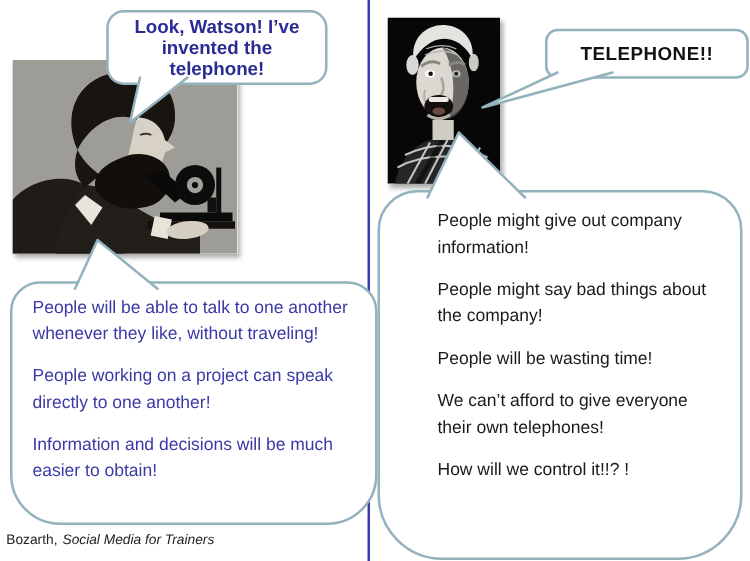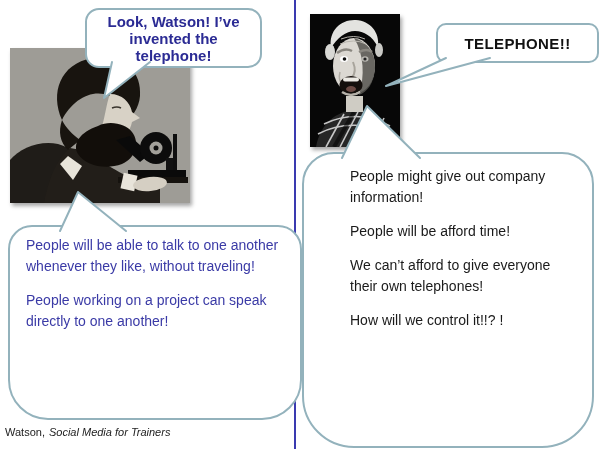--- a/index.html
+++ b/index.html
@@ -129,33 +129,35 @@
     </svg>
   </div>
 
   <div class="bubble bubble-top-left">
     <span>Look, Watson! I’ve invented the telephone!</span>
   </div>
 
   <div class="bubble bubble-bottom-left">
     <p>People will be able to talk to one another whenever they like, without traveling!</p>
     <p>People working on a project can speak directly to one another!</p>
+    <p>Information and decisions will be much easier to obtain!</p>
   </div>
 
   <div class="attribution">
-    <span class="author">Watson,</span><span class="title">Social Media for Trainers</span>
+    <span class="author">Bozarth,</span><span class="title">Social Media for Trainers</span>
   </div>
 
   <div class="bubble bubble-top-right">
     <span>TELEPHONE!!</span>
   </div>
 
   <div class="bubble bubble-bottom-right">
     <p>People might give out company information!</p>
-    <p>People will be afford time!</p>
+    <p>People might say bad things about the company!</p>
+    <p>People will be wasting time!</p>
     <p>We can’t afford to give everyone their own telephones!</p>
     <p>How will we control it!!? !</p>
   </div>
 
   <svg class="tails" width="600" height="449" viewBox="0 0 600 449" xmlns="http://www.w3.org/2000/svg">
     <g fill="#ffffff" stroke="#93b2bc" stroke-width="2" stroke-linejoin="round" stroke-linecap="round">
       <path d="M112,62 L104,98 L150,62"></path>
       <path d="M60,231 L78,192 L126,231"></path>
       <path d="M446,58 L386,86 L490,58"></path>
       <path d="M342,158 L367,106 L420,158"></path>

